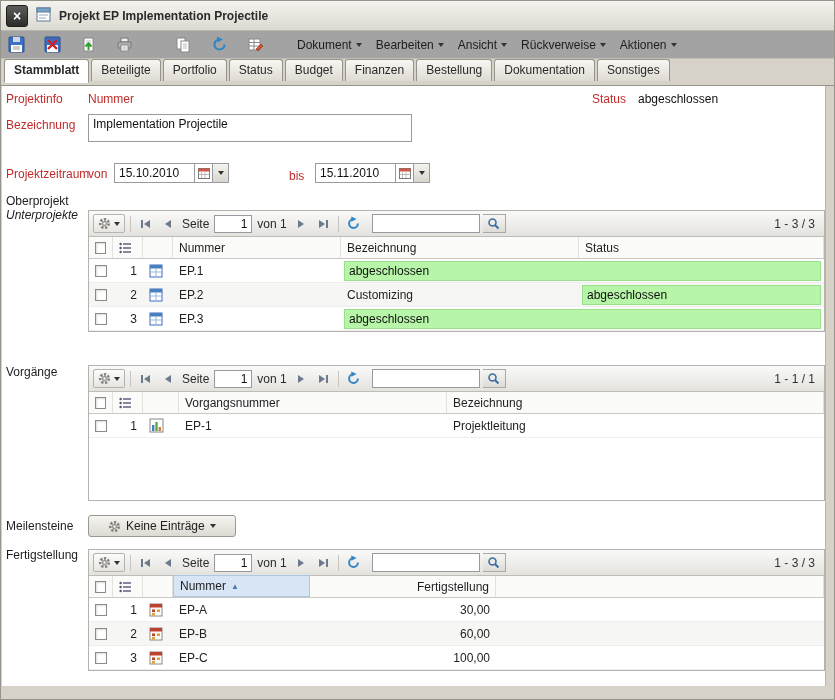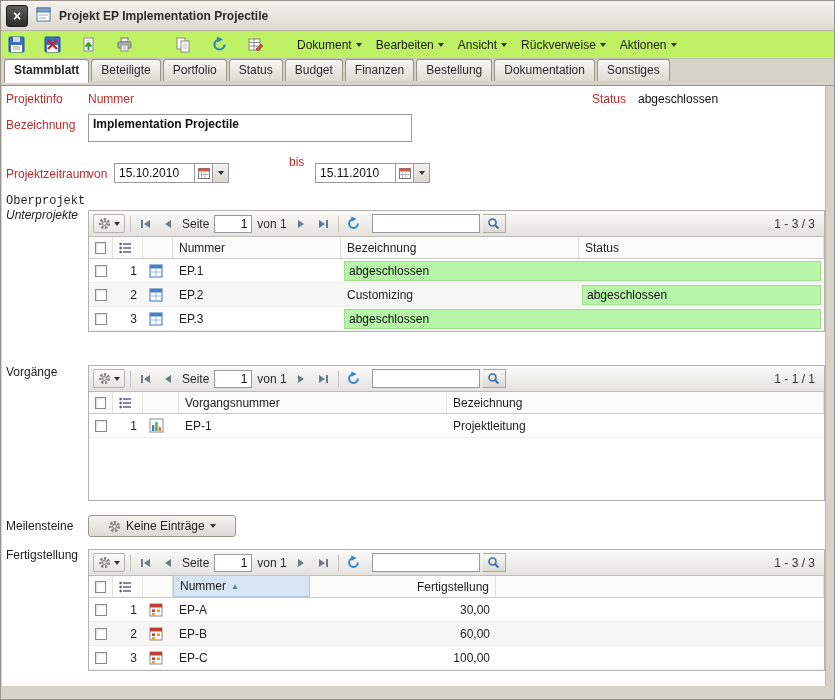--- a/index.html
+++ b/index.html
@@ -10,21 +10,21 @@
   
   .titlebar { height:30px; flex:0 0 30px; display:flex; align-items:center; gap:7px; padding:0 5px;
               background:linear-gradient(#f4f3ee,#dcd9d0); border-bottom:1px solid #b9b6ac; }
   .close-btn { width:22px; height:22px; background:linear-gradient(#5c5c5a,#2c2c2a); border:1px solid #1e1e1c;
                border-radius:3px; color:#fff; font-size:14px; font-weight:bold; display:flex; align-items:center;
                justify-content:center; cursor:pointer; }
   .title-text { font-weight:bold; color:#2a2a2a; }
 
   
   .toolbar { height:28px; flex:0 0 28px; display:flex; align-items:center; gap:15px; padding:0 5px;
-             background:#bef264; border-bottom:1px solid #c2bfb6; }
+             background:#a3a3a3; border-bottom:1px solid #c2bfb6; }
   .tool-icon { width:21px; height:21px; display:flex; align-items:center; justify-content:center; cursor:pointer; }
   .tool-gap { width:8px; }
   .menus { display:flex; align-items:center; margin-left:10px; gap:2px; }
   .menu-item { display:flex; align-items:center; gap:4px; padding:3px 6px; cursor:pointer; color:#1d1d1d; }
   .caret { width:0; height:0; border-left:3.5px solid transparent; border-right:3.5px solid transparent;
            border-top:4px solid #333; display:inline-block; }
 
   
   .tabbar { height:27px; flex:0 0 27px; display:flex; align-items:flex-start; gap:2px; padding:0 3px;
             background:#d6d2c8; border-bottom:1px solid #95938a; }
@@ -198,57 +198,57 @@
   </div>
 
   <div class="content">
 
     <span class="abs flabel" style="left:4px; top:6px;">Projektinfo</span>
     <span class="abs flabel" style="left:86px; top:6px;">Nummer</span>
     <span class="abs flabel" style="left:590px; top:6px;">Status</span>
     <span class="abs" style="left:636px; top:6px; color:#111;">abgeschlossen</span>
 
     <span class="abs flabel" style="left:4px; top:32px;">Bezeichnung</span>
-    <textarea class="abs" style="left: 86px; top: 28px; width: 324px; height: 28px; font-weight: bold;">Implementation Projectile</textarea>
+    <textarea class="abs" style="left: 86px; top: 28px; width: 324px; height: 28px;">Implementation Projectile</textarea>
 
     <span class="abs flabel" style="left:4px; top:81px;">Projektzeitraum</span>
     <span class="abs flabel" style="left:86px; top:81px;">von</span>
     <div class="abs datefield" style="left:112px; top:77px;">
       <input type="text" value="15.10.2010" style="">
       <span class="cal-btn">
         <svg width="12" height="12" viewBox="0 0 12 12">
             <rect x="0.5" y="1.5" width="11" height="10" fill="#fff" stroke="#777"></rect>
             <rect x="0.5" y="1.5" width="11" height="3" fill="#d05a4a"></rect>
             <line x1="3.5" y1="5" x2="3.5" y2="11" stroke="#bbb"></line>
             <line x1="7" y1="5" x2="7" y2="11" stroke="#bbb"></line>
             <line x1="0.5" y1="7.5" x2="11.5" y2="7.5" stroke="#bbb"></line>
           </svg>
       </span>
       <span class="dd-btn">
           <span class="caret"></span>
         </span>
     </div>
-    <span class="abs flabel" style="left:287px; top:69px;text-align:right;">bis</span>
+    <span class="abs flabel" style="left:287px; top:83px;text-align:right;">bis</span>
     <div class="abs datefield" style="left:313px; top:77px;">
       <input type="text" value="15.11.2010" style="">
       <span class="cal-btn">
         <svg width="12" height="12" viewBox="0 0 12 12">
             <rect x="0.5" y="1.5" width="11" height="10" fill="#fff" stroke="#777"></rect>
             <rect x="0.5" y="1.5" width="11" height="3" fill="#d05a4a"></rect>
             <line x1="3.5" y1="5" x2="3.5" y2="11" stroke="#bbb"></line>
             <line x1="7" y1="5" x2="7" y2="11" stroke="#bbb"></line>
             <line x1="0.5" y1="7.5" x2="11.5" y2="7.5" stroke="#bbb"></line>
           </svg>
       </span>
       <span class="dd-btn">
           <span class="caret"></span>
         </span>
     </div>
 
-    <span class="abs blabel" style="left:4px; top:108px;font-family:Liberation Mono, monospace;">Oberprojekt</span>
+    <span class="abs blabel" style="left:4px; top:108px;">Oberprojekt</span>
     <span class="abs blabel" style="left:4px; top:122px;font-style:italic;">Unterprojekte</span>
 
     <div class="grid" style="left:86px; top:124px;">
       <div class="gtb">
         <div class="gear-btn">
           <svg width="13" height="13" viewBox="0 0 14 14">
               <circle cx="7" cy="7" r="4.5" fill="none" stroke="#85847e" stroke-width="3" stroke-dasharray="2.4 1.6"></circle>
               <circle cx="7" cy="7" r="2" fill="#fff" stroke="#85847e" stroke-width="1.2"></circle>
             </svg>
           <span class="caret"></span>

